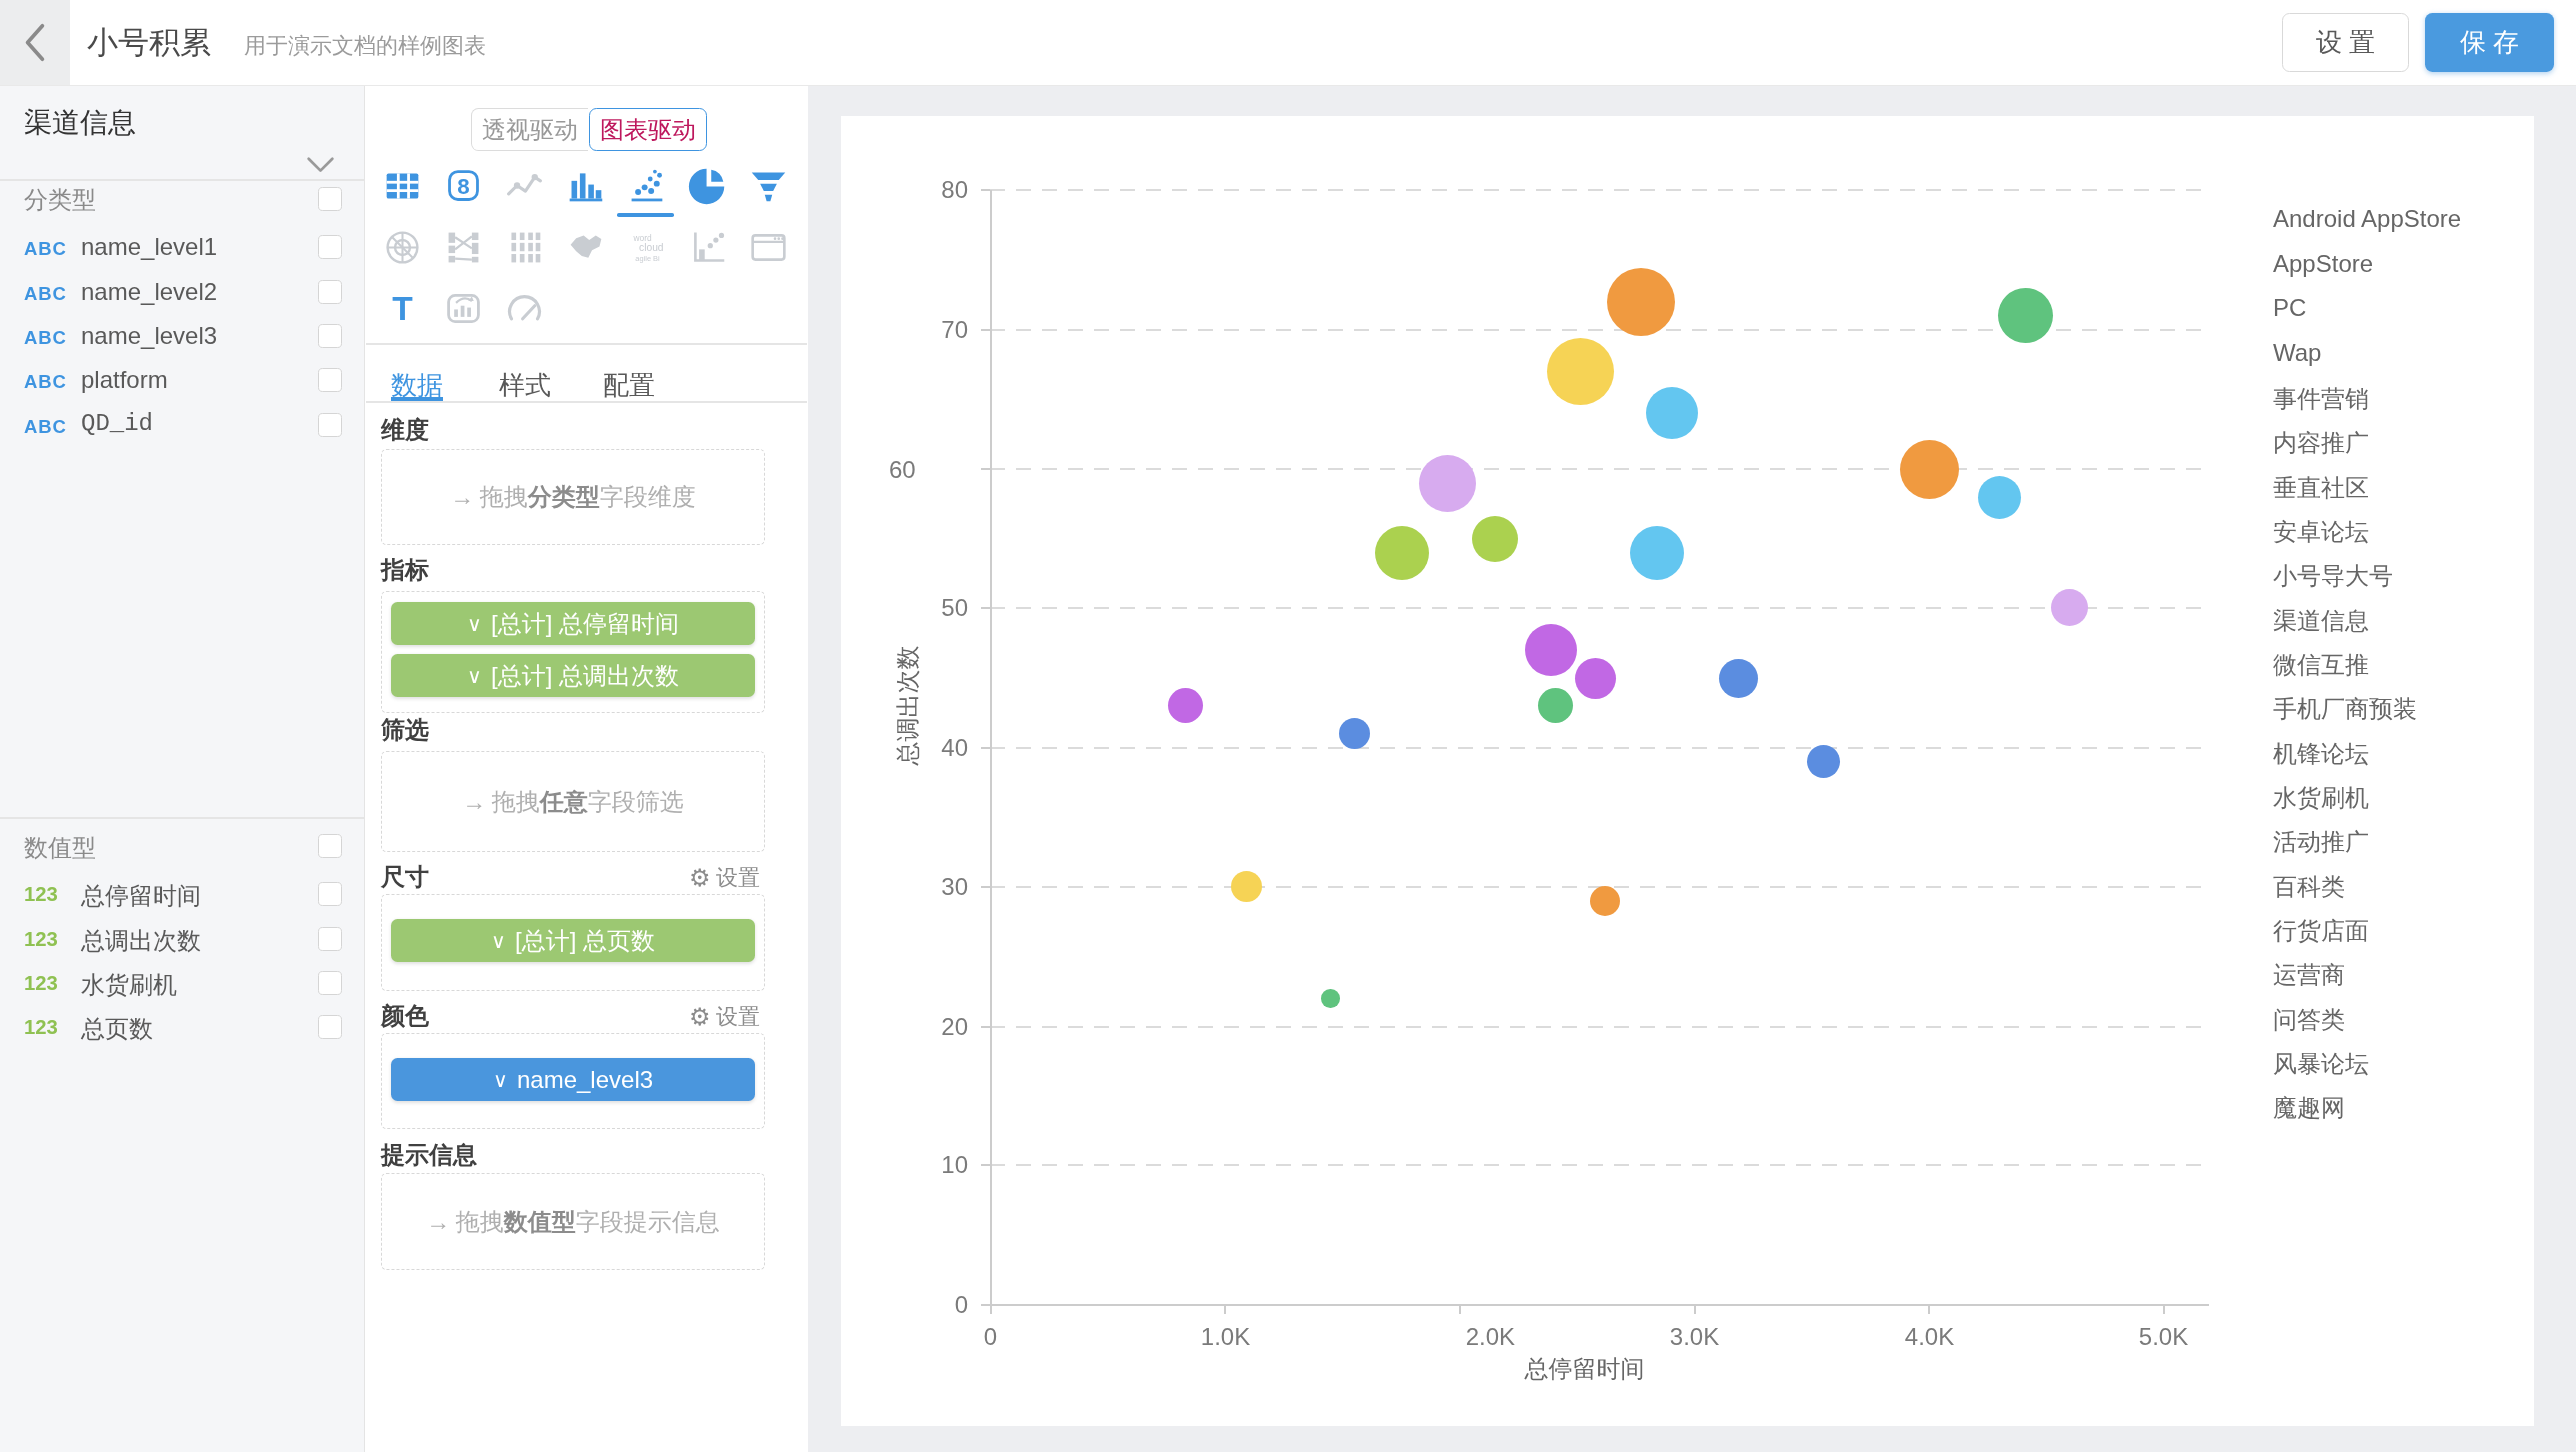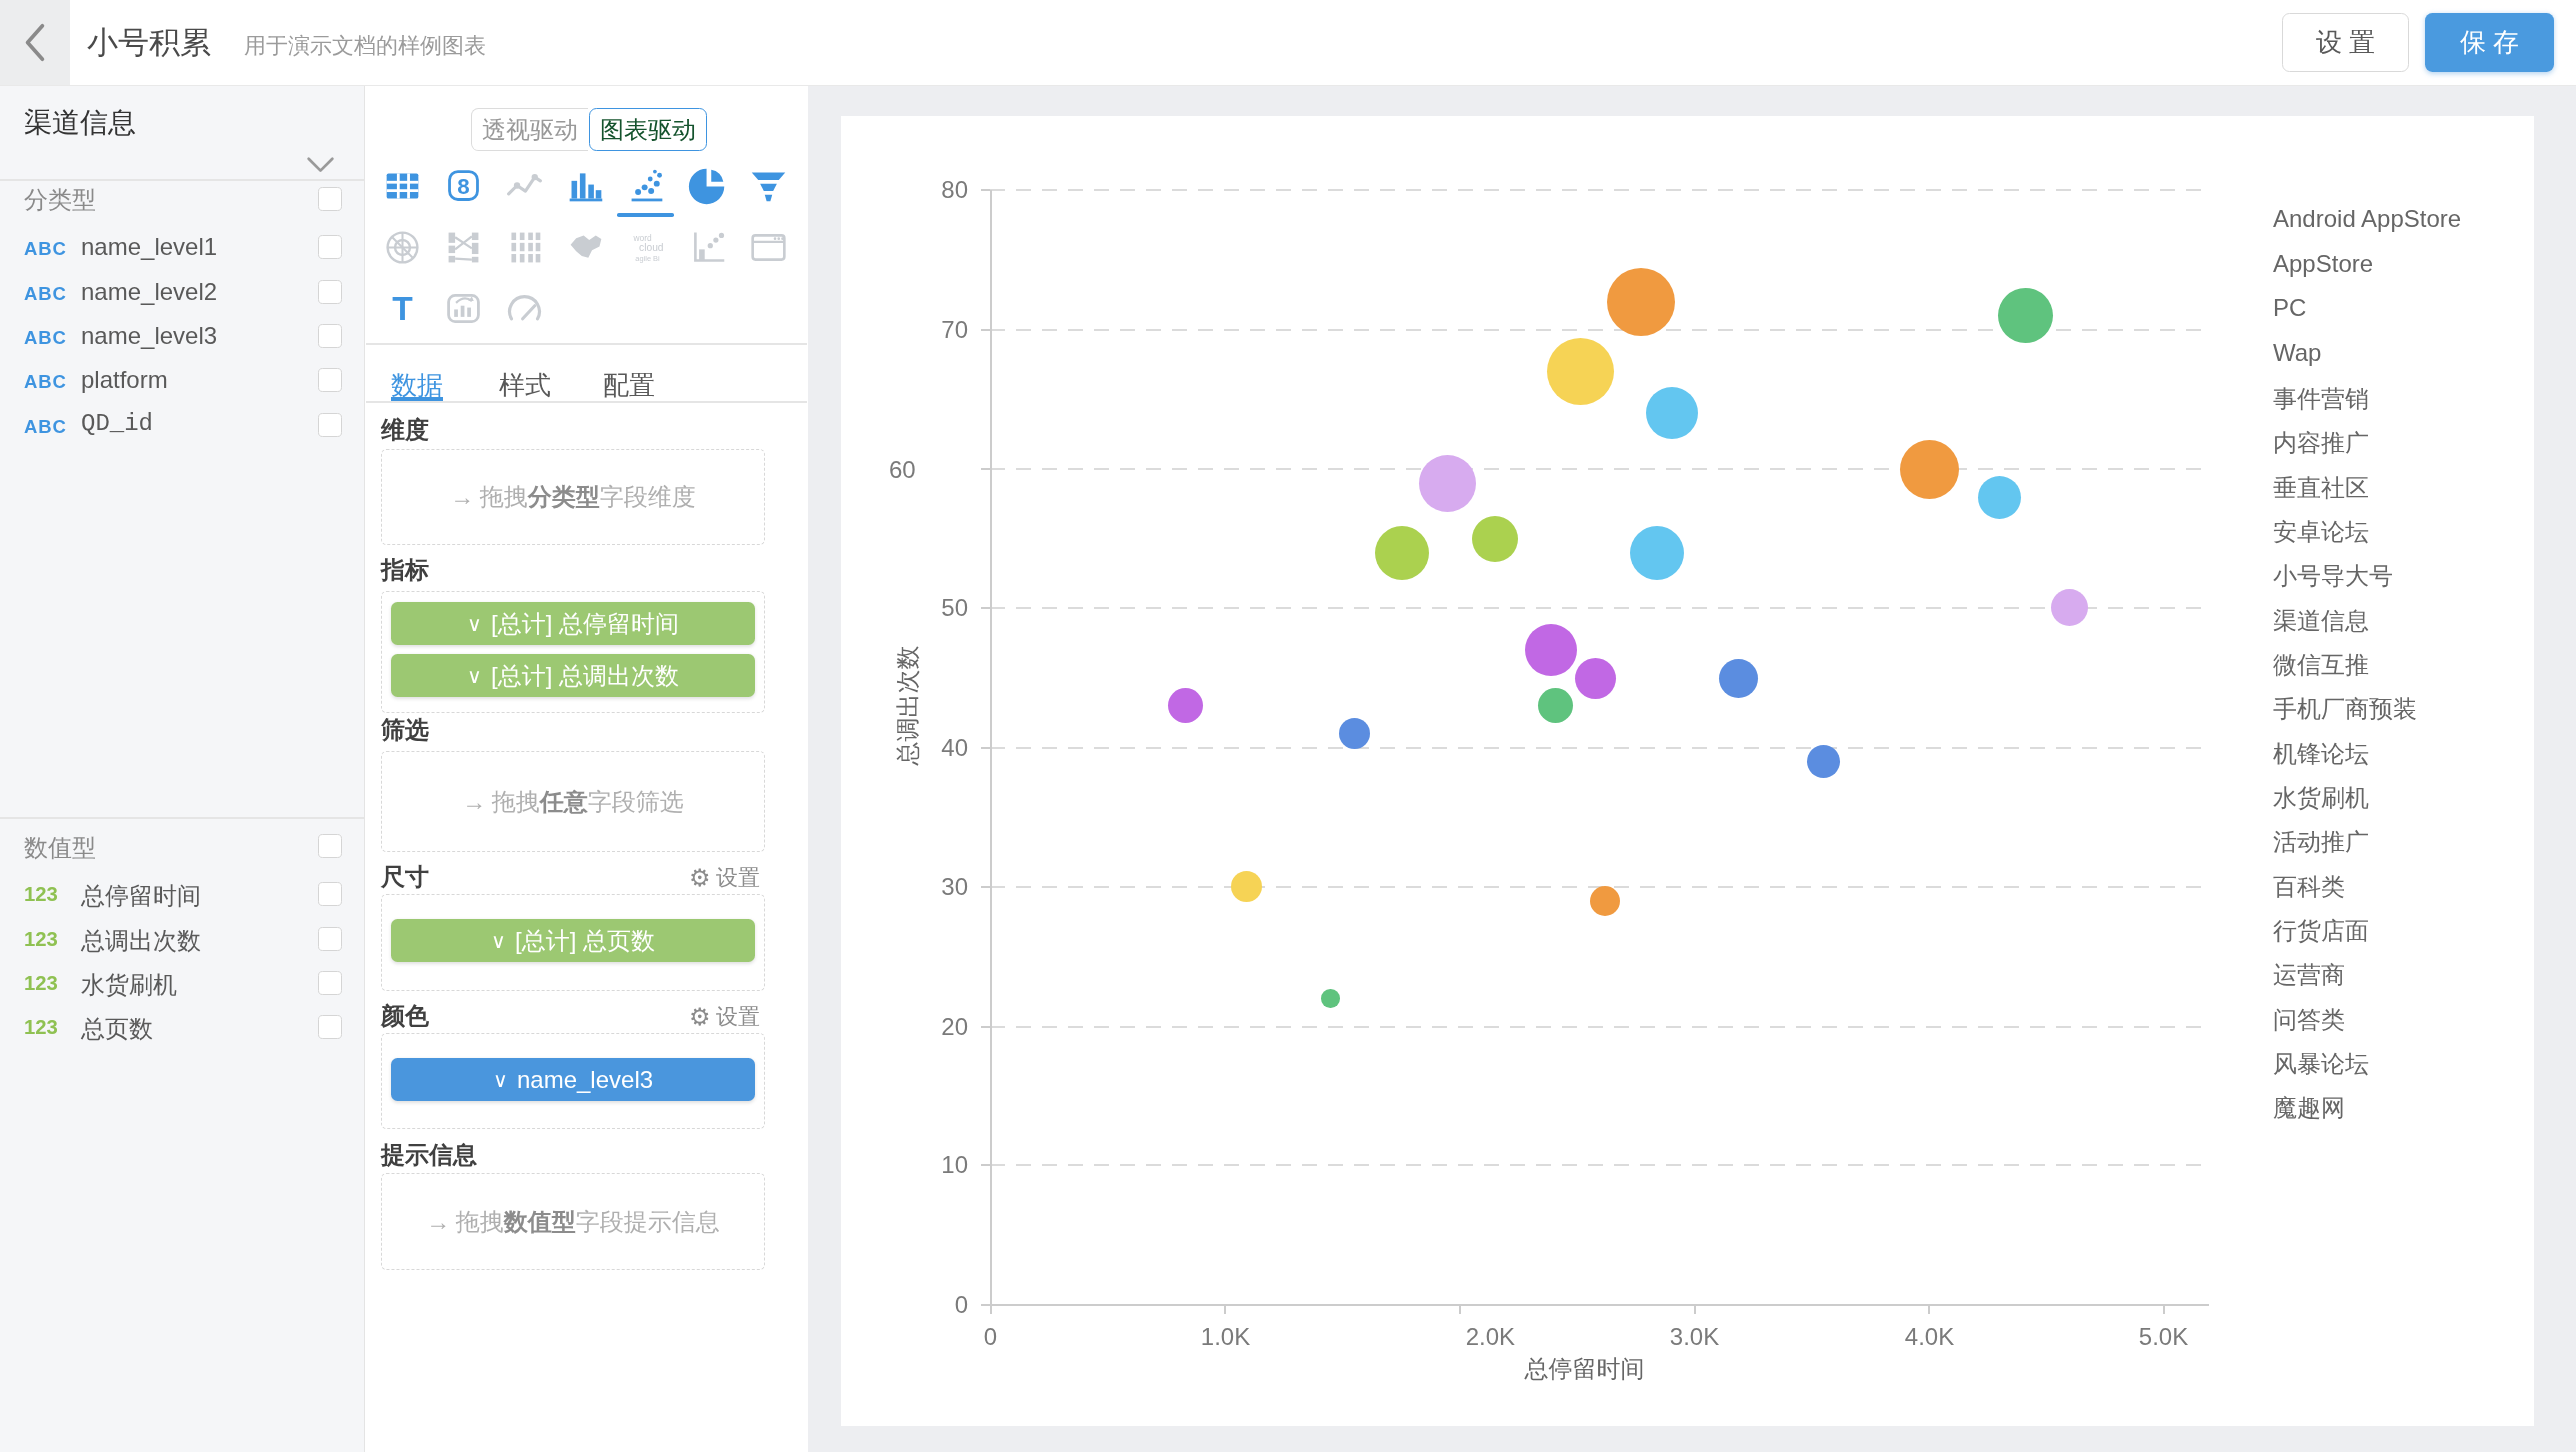--- a/index.html
+++ b/index.html
@@ -23,21 +23,21 @@
   .sec-label{font-size:24px;color:#8A8A8A;}
   .checkbox{width:24px;height:24px;background:#fff;border:1.8px solid #D5D5D5;border-radius:4.6px;box-sizing:border-box;cursor:pointer;}
   .field-prefix-abc{font-size:18.5px;font-weight:bold;letter-spacing:0.9px;}
   .field-prefix-num{font-size:20.3px;font-weight:bold;}
   .field-name{font-size:24px;color:#595959;}
 
   
   .panel{left:366px;top:85px;width:443px;height:1367px;background:#fff;border-right:1.8px solid #E4E4E4;box-sizing:border-box;}
   .toggle{box-sizing:border-box;height:43px;font-size:24px;display:flex;align-items:center;justify-content:center;cursor:pointer;background:#fff;}
   .toggle-off{border:1.8px solid #DCDCDC;border-right:none;border-radius:7.4px 0 0 7.4px;color:#999;}
-  .toggle-on{border:1.8px solid #3E94E0;border-radius:7.4px;color:#14532d;}
+  .toggle-on{border:1.8px solid #3E94E0;border-radius:7.4px;color:#be185d;}
   .icon-cell{width:44px;height:44px;display:flex;align-items:center;justify-content:center;cursor:pointer;}
   .tab{font-size:26px;color:#595959;cursor:pointer;}
   .tab.active{color:#3E94E0;}
   .panel-sec-label{font-size:24px;color:#404040;font-weight:bold;}
   .dash-box{border:1.8px dashed #D8D8D8;border-radius:5.5px;box-sizing:border-box;}
   .placeholder{width:100%;height:100%;display:flex;align-items:center;justify-content:center;font-size:24px;color:#AFAFAF;gap:5.5px;}
   .placeholder b{color:#8C8C8C;}
   .pill{left:391px;width:364px;height:43px;border-radius:6.5px;color:#fff;font-size:24px;display:flex;align-items:center;justify-content:center;gap:9.2px;cursor:pointer;box-shadow:0 1.8px 3.7px rgba(0,0,0,.12);}
   .pill .caret{font-size:20.3px;}
   .gear-action{font-size:22px;color:#8C8C8C;display:flex;align-items:center;gap:5.5px;cursor:pointer;}

